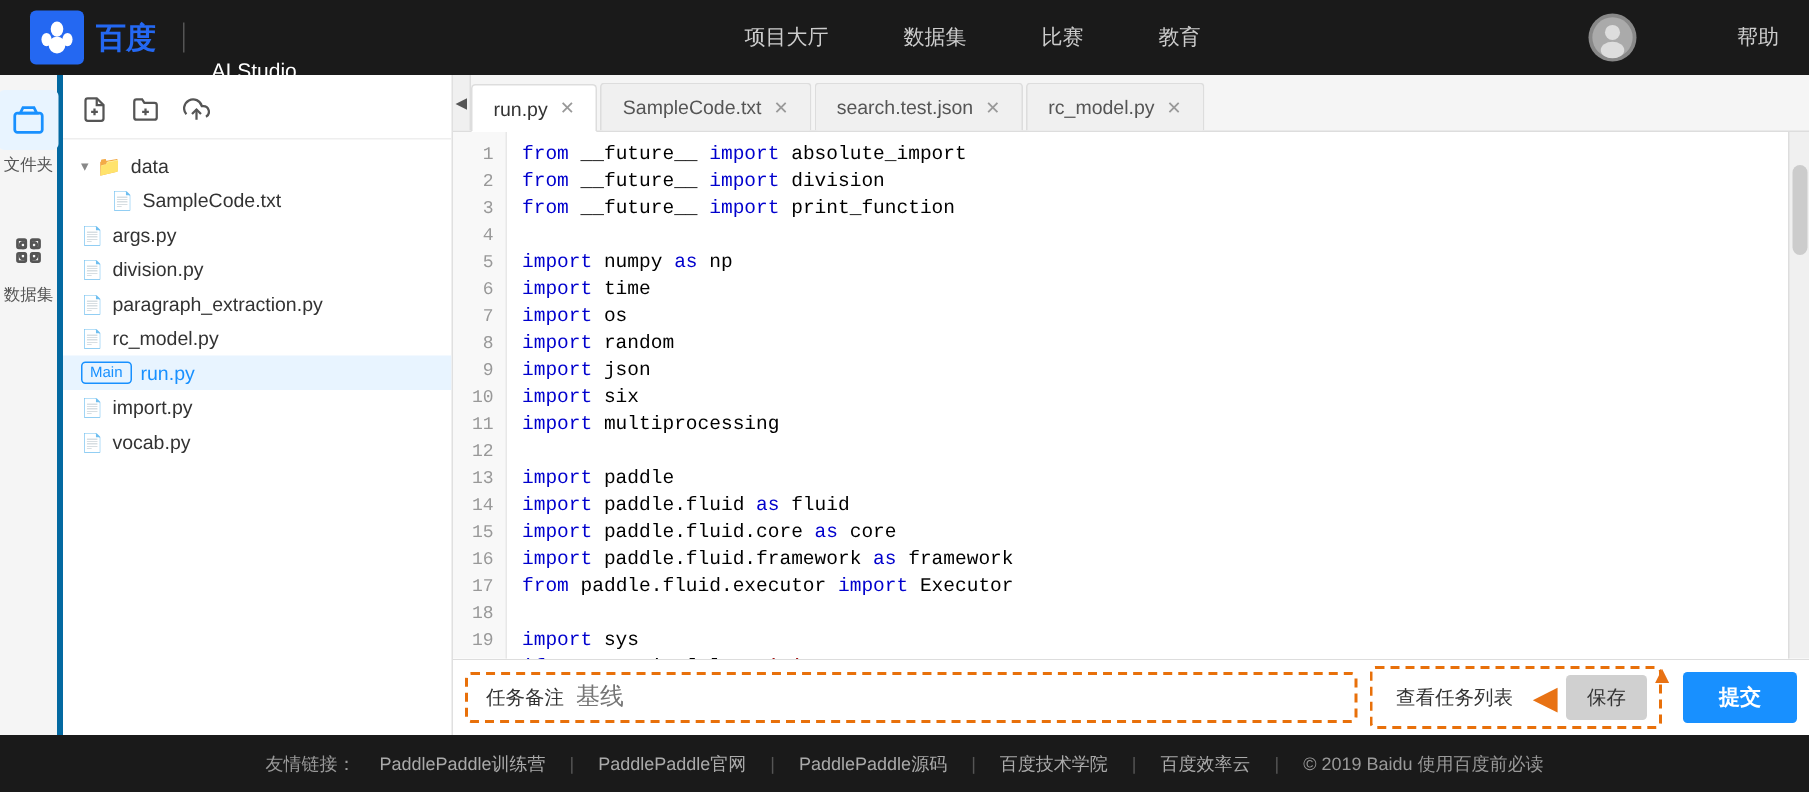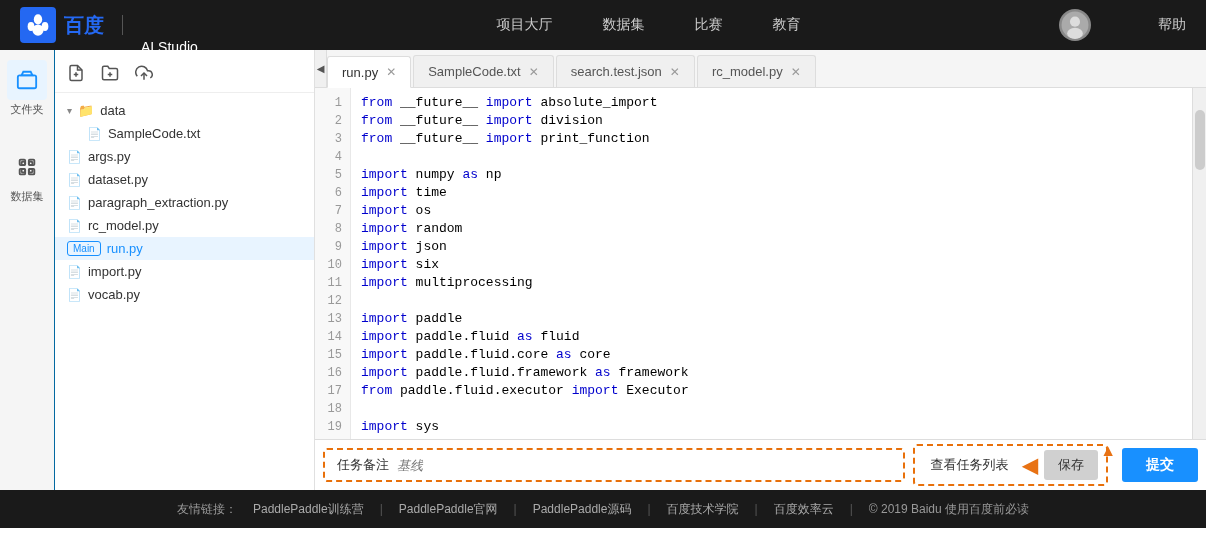--- a/index.html
+++ b/index.html
@@ -76,23 +76,23 @@
     }
 
     
     .main-layout {
       display: flex;
       height: 440px;
     }
 
     
     .sidebar-icons {
-      width: 55px;
+      width: 42px;
       background: #f5f5f5;
-      border-right: 1px solid #0369a1;
+      border-right: 4px solid #0369a1;
       display: flex;
       flex-direction: column;
       align-items: center;
       padding-top: 10px;
       gap: 20px;
     }
     .sidebar-icon-btn {
       width: 40px;
       height: 40px;
       display: flex;
@@ -276,24 +276,23 @@
     }
     .task-label {
       font-size: 13px;
       color: #333;
       white-space: nowrap;
     }
     .baseline-input {
       flex: 1;
       border: none;
       outline: none;
-      font-size: 13px;
+      font-size: 16px;
       color: #8b5cf6;
       background: transparent;
-      font-style: italic;
     }
     .view-tasks-btn {
       background: #fff;
       border: none;
       font-size: 13px;
       color: #333;
       cursor: pointer;
       padding: 4px 8px;
     }
     .save-btn {
@@ -449,21 +448,21 @@
       <span class="indent"></span>
       <span style="color:#888;font-size:12px;">📄</span>
       <span>SampleCode.txt</span>
     </div>
     <div class="file-item">
       <span style="color:#888;font-size:12px;">📄</span>
       <span>args.py</span>
     </div>
     <div class="file-item">
       <span style="color:#888;font-size:12px;">📄</span>
-      <span>dataset.py</span>
+      <span>division.py</span>
     </div>
     <div class="file-item">
       <span style="color:#888;font-size:12px;">📄</span>
       <span>paragraph_extraction.py</span>
     </div>
     <div class="file-item">
       <span style="color:#888;font-size:12px;">📄</span>
       <span>rc_model.py</span>
     </div>
     <div class="file-item selected">

